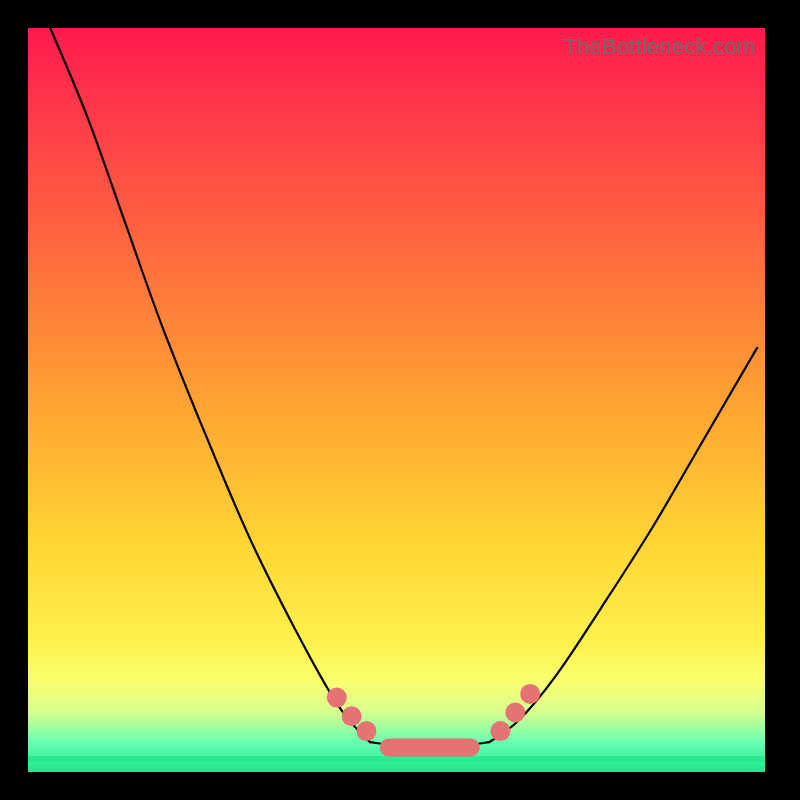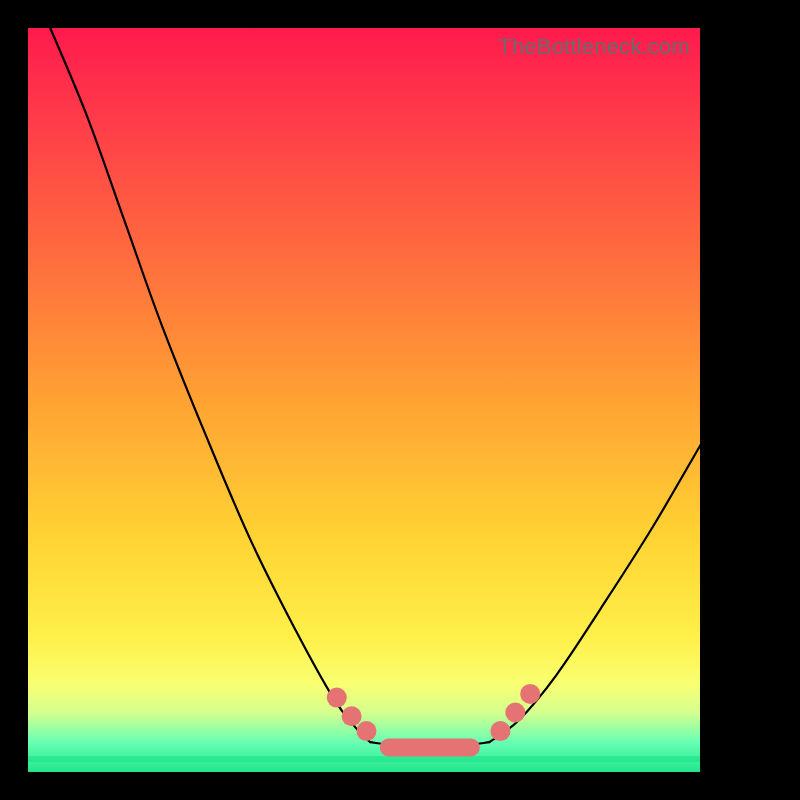--- a/index.html
+++ b/index.html
@@ -14,21 +14,21 @@
   .frame {
     position: relative;
     width: 800px;
     height: 800px;
     background: #000;
   }
   .plot {
     position: absolute;
     left: 28px;
     top: 28px;
-    width: 672px;
+    width: 737px;
     height: 744px;
     
     background: linear-gradient(
       to bottom,
       #ff1a4d 0%,
       #ff3b4a 12%,
       #ff6a3e 30%,
       #ffa233 50%,
       #ffd233 68%,
       #fff04a 82%,

